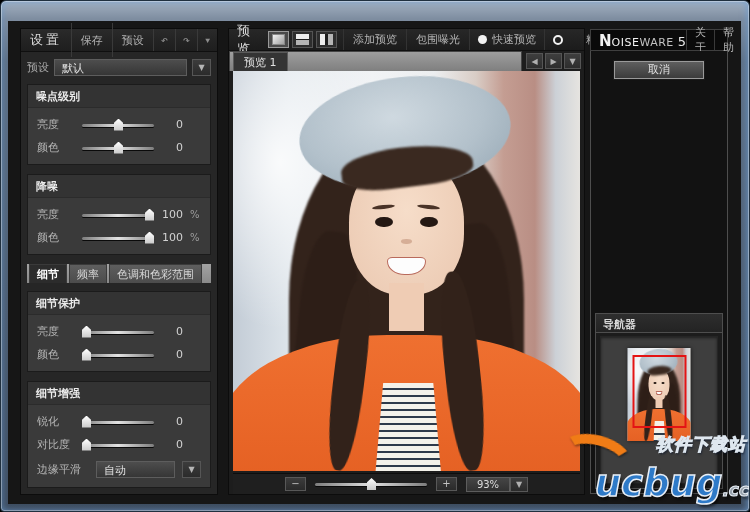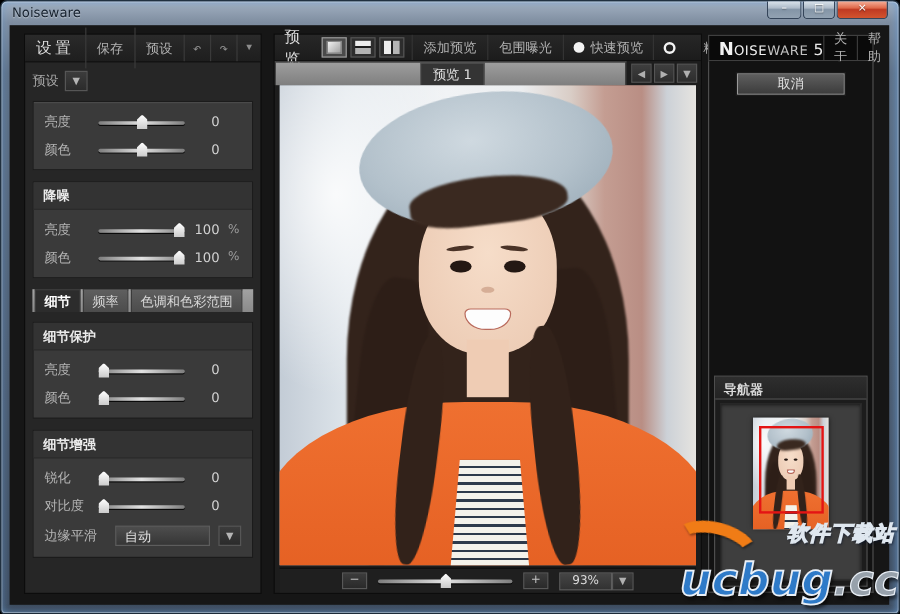--- a/index.html
+++ b/index.html
@@ -65,21 +65,21 @@
   .g-single { width:13px; height:11px; border:1px solid #888; background:linear-gradient(135deg,#f2f2f2,#9f9f9f); }
   .g-hsplit { width:13px; height:11px; background:linear-gradient(180deg,#ededed 0 42%,#1d1d1d 42% 58%,#b4b4b4 58%); }
   .g-vsplit { width:13px; height:11px; background:linear-gradient(90deg,#ededed 0 42%,#1d1d1d 42% 58%,#b4b4b4 58%); }
   .tool-btn { font-size:11px; color:#b2b2b2; padding:0 9px; height:100%; display:flex; align-items:center; border-left:1px solid #333; cursor:pointer; white-space:nowrap; }
   .radio-group { display:flex; align-items:center; height:100%; border-left:1px solid #333; padding:0 8px; gap:5px; cursor:pointer; }
   .radio-disc { width:9px; height:9px; border-radius:50%; background:#f2f2f2; }
   .radio-ring { width:10px; height:10px; border-radius:50%; border:2px solid #f2f2f2; background:transparent; }
   .radio-label { font-size:11px; color:#b2b2b2; white-space:nowrap; }
 
   .tabstrip { height:20px; display:flex; align-items:stretch; background:#1d1d1d; padding-right:3px; }
-  .strip-bg { flex:1; background:linear-gradient(180deg,#9e9e9e,#7f7f7f); display:flex; align-items:flex-end; padding:2px 0 0 3px; border:1px solid #454545; border-bottom:none;justify-content:center; }
+  .strip-bg { flex:1; background:linear-gradient(180deg,#9e9e9e,#7f7f7f); display:flex; align-items:flex-end; padding:2px 0 0 3px; border:1px solid #454545; border-bottom:none; }
   .ptab { background:#343434; color:#e0e0e0; font-size:11px; padding:2px 10px 1px; border:1px solid #5a5a5a; border-bottom:none; cursor:pointer; }
   .strip-btns { display:flex; gap:2px; align-items:center; padding-left:4px; }
   .sbtn { width:17px; height:16px; background:linear-gradient(180deg,#3e3e3e,#2d2d2d); border:1px solid #555; color:#b0b0b0; font-size:8px; display:flex; align-items:center; justify-content:center; cursor:pointer; }
 
   .image-area { position:absolute; top:42px; bottom:23px; left:4px; right:4px; background:#0d0d0d; }
 
   
   .photo { position:absolute; inset:0; overflow:hidden; background:
       linear-gradient(90deg,#c3ccd6 0%,#dde4ea 16%,#f1f3f5 40%,#eceef0 58%,#d9cdc6 70%,#c49d92 78%,#b98e84 87%,#ccd1d7 93%,#e6e4e0 100%); }
   .ph { position:absolute; }
@@ -130,35 +130,27 @@
 
   
   .watermark { position:absolute; right:0; bottom:6px; width:190px; height:74px; z-index:60; pointer-events:none; font-style:italic; }
   .wm-swoosh { position:absolute; left:-2px; bottom:24px; width:76px; height:46px; border:10px solid transparent;
       border-top:10px solid #f07c16; border-radius:50%; transform:rotate(14deg); filter:drop-shadow(1px 1px 1px rgba(0,0,0,.5)); }
   .wm-tagline { position:absolute; right:3px; top:2px; font-size:17px; font-weight:bold; color:#3f82c4;
       -webkit-text-stroke:1px #dfe7ef; text-shadow:1px 2px 2px rgba(10,20,40,.7); letter-spacing:1px; white-space:nowrap; }
   .wm-site { position:absolute; right:0; bottom:0; white-space:nowrap; font-weight:bold; color:#2e7ac8;
       -webkit-text-stroke:1.5px #e9eff6; text-shadow:2px 3px 3px rgba(0,0,0,.55); }
   .wm-name { font-size:37px; }
-  .wm-cc { font-size:35px; color:#97a1ab; -webkit-text-stroke:1px #e9eff6; }
+  .wm-cc { font-size:17px; color:#97a1ab; -webkit-text-stroke:1px #e9eff6; }
 </style>
 </head>
 <body>
 
 <div class="window">
 
-  <div class="titlebar">
-    <span class="title-text">Noiseware</span>
-    <div class="win-controls">
-      <div class="win-btn min"><span>–</span></div>
-      <div class="win-btn max"><span>□</span></div>
-      <div class="win-btn close"><span>×</span></div>
-    </div>
-  </div>
 
   <div class="content">
 
     <div class="left-panel">
       <div class="panel-header">
         <span class="panel-title">设置</span>
         <div class="hdr-btn">保存</div>
         <div class="hdr-btn">预设</div>
         <div class="hdr-btn icon">
             <span>↶</span>
@@ -166,24 +158,26 @@
         <div class="hdr-btn icon">
             <span>↷</span>
           </div>
         <div class="hdr-btn icon">
             <span style="font-size:8px;">▼</span>
           </div>
       </div>
 
       <div class="preset-row">
         <span class="lbl">预设</span>
+        <div class="select">默认</div>
         <div class="dd-btn"><span>▼</span></div>
       </div>
 
       <div class="section">
+        <div class="section-title">噪点级别</div>
         <div class="sect-pad"></div>
         <div class="srow">
           <span class="srow-label">亮度</span>
           <div class="track-wrap">
               <div class="track"></div>
               <div class="thumb p50"></div>
             </div>
           <span class="srow-val">0</span>
           <span class="srow-unit"></span>
         </div>

